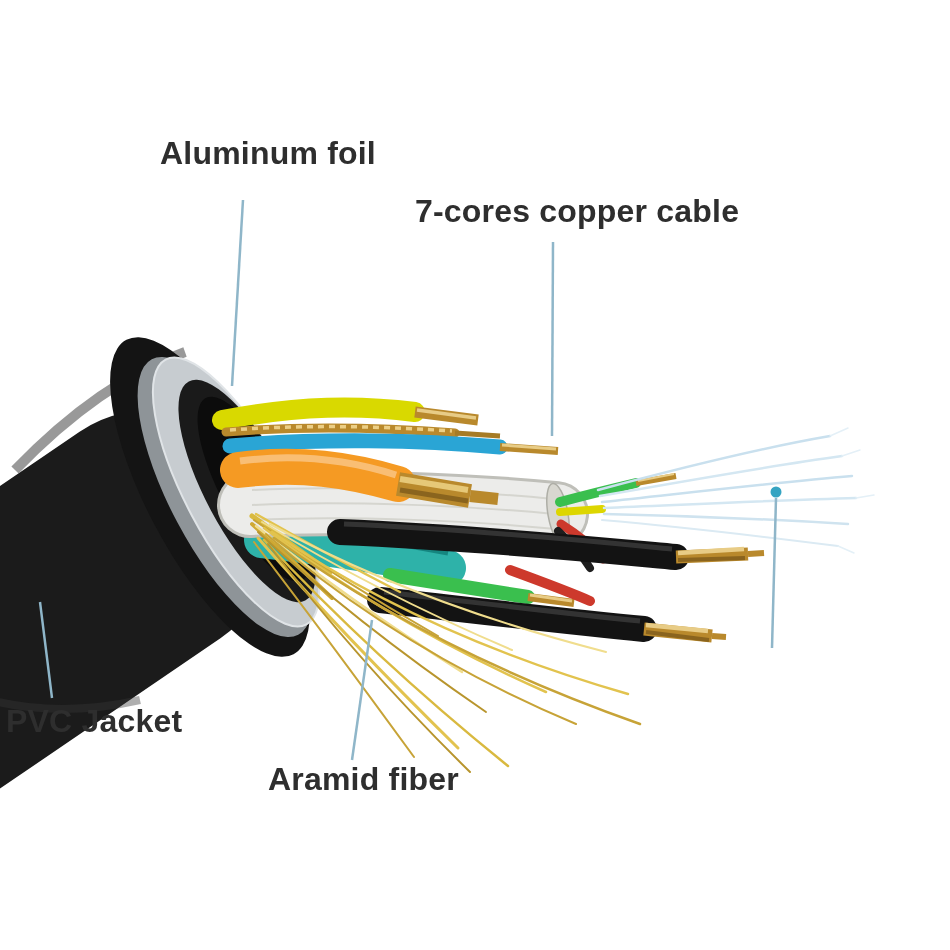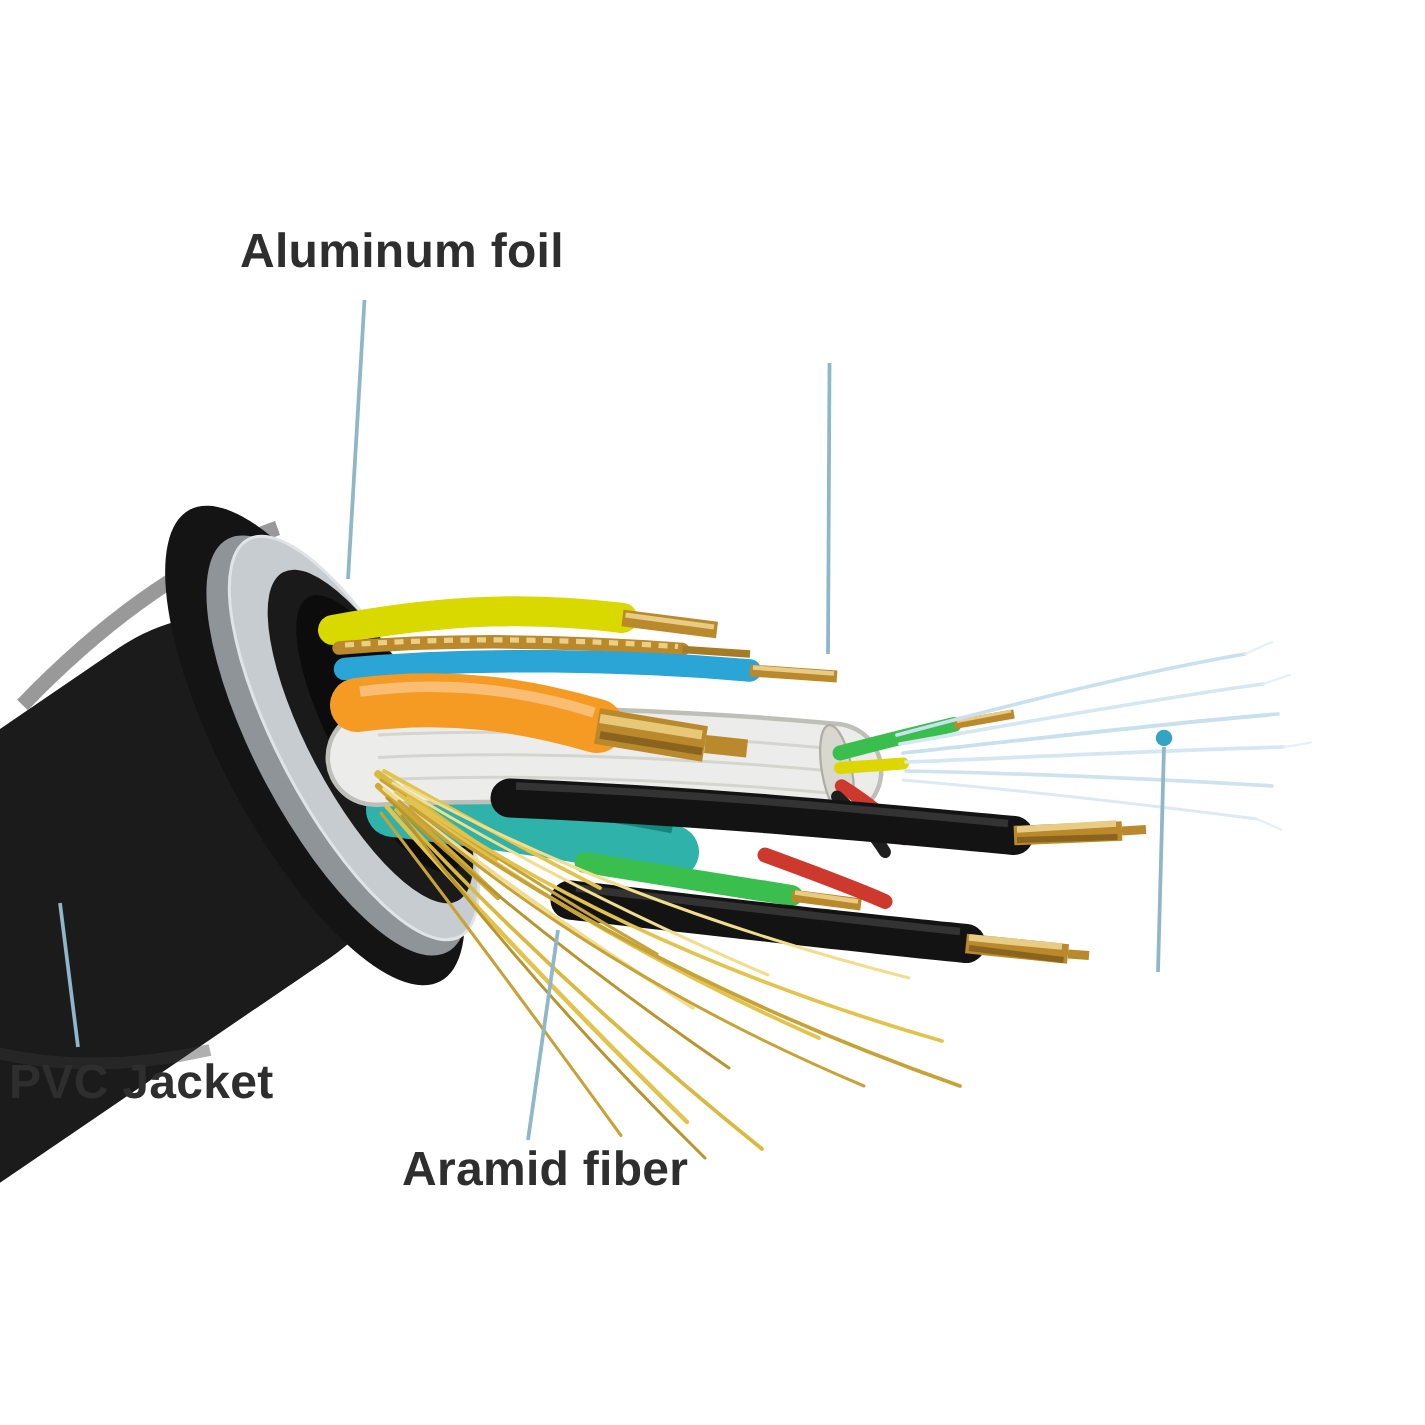--- a/index.html
+++ b/index.html
@@ -143,17 +143,18 @@
   <g stroke="#8fb6c9" stroke-width="2.5">
     <line x1="243" y1="200" x2="232" y2="386"></line>
     <line x1="553" y1="242" x2="552" y2="436"></line>
     <line x1="52" y1="698" x2="40" y2="602"></line>
     <line x1="352" y1="760" x2="372" y2="620"></line>
     <line x1="772" y1="648" x2="776" y2="498"></line>
     <circle cx="776" cy="492" r="5.5" fill="#35a4c2" stroke="none"></circle>
   </g>
 </svg>
 
-  <div class="callout" style="left:160px;top:149px">Aluminum foil</div>
+  <div class="callout" style="left:160px;top:135px">Aluminum foil</div>
+  <div class="callout" style="left:415px;top:193px">7-cores copper cable</div>
   <div class="callout" style="left:268px;top:761px">Aramid fiber</div>
   <div class="callout" style="left:6px;top:703px">PVC Jacket</div>
 
 </div>
 
 </body></html>

